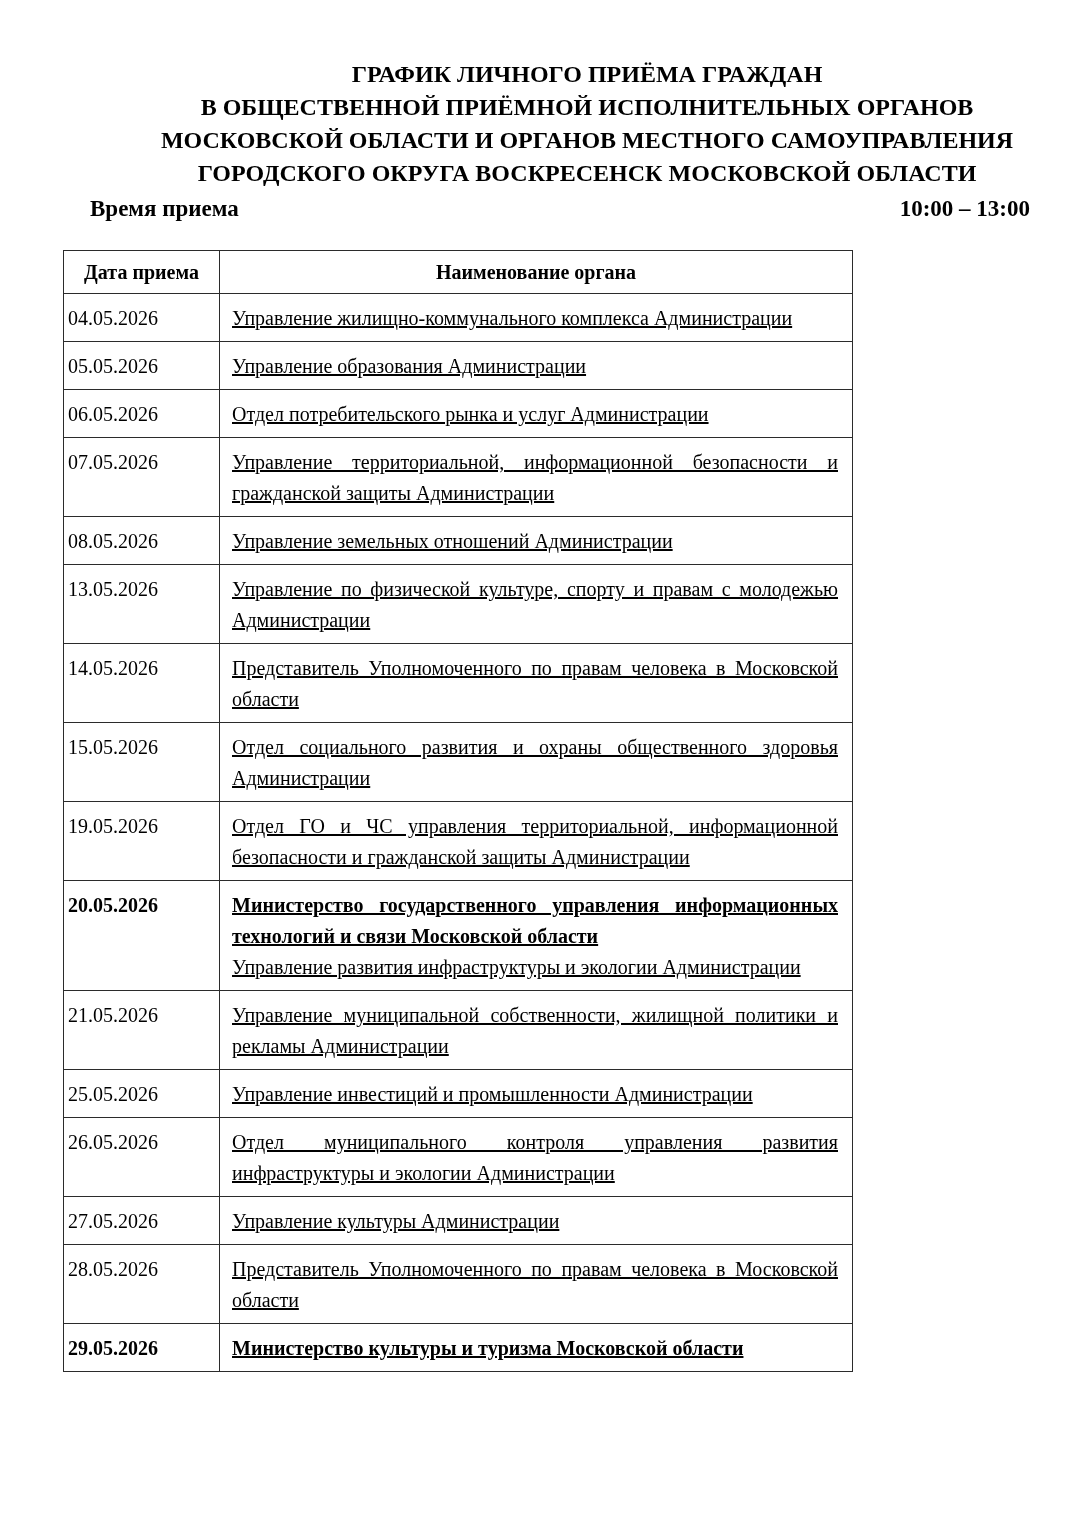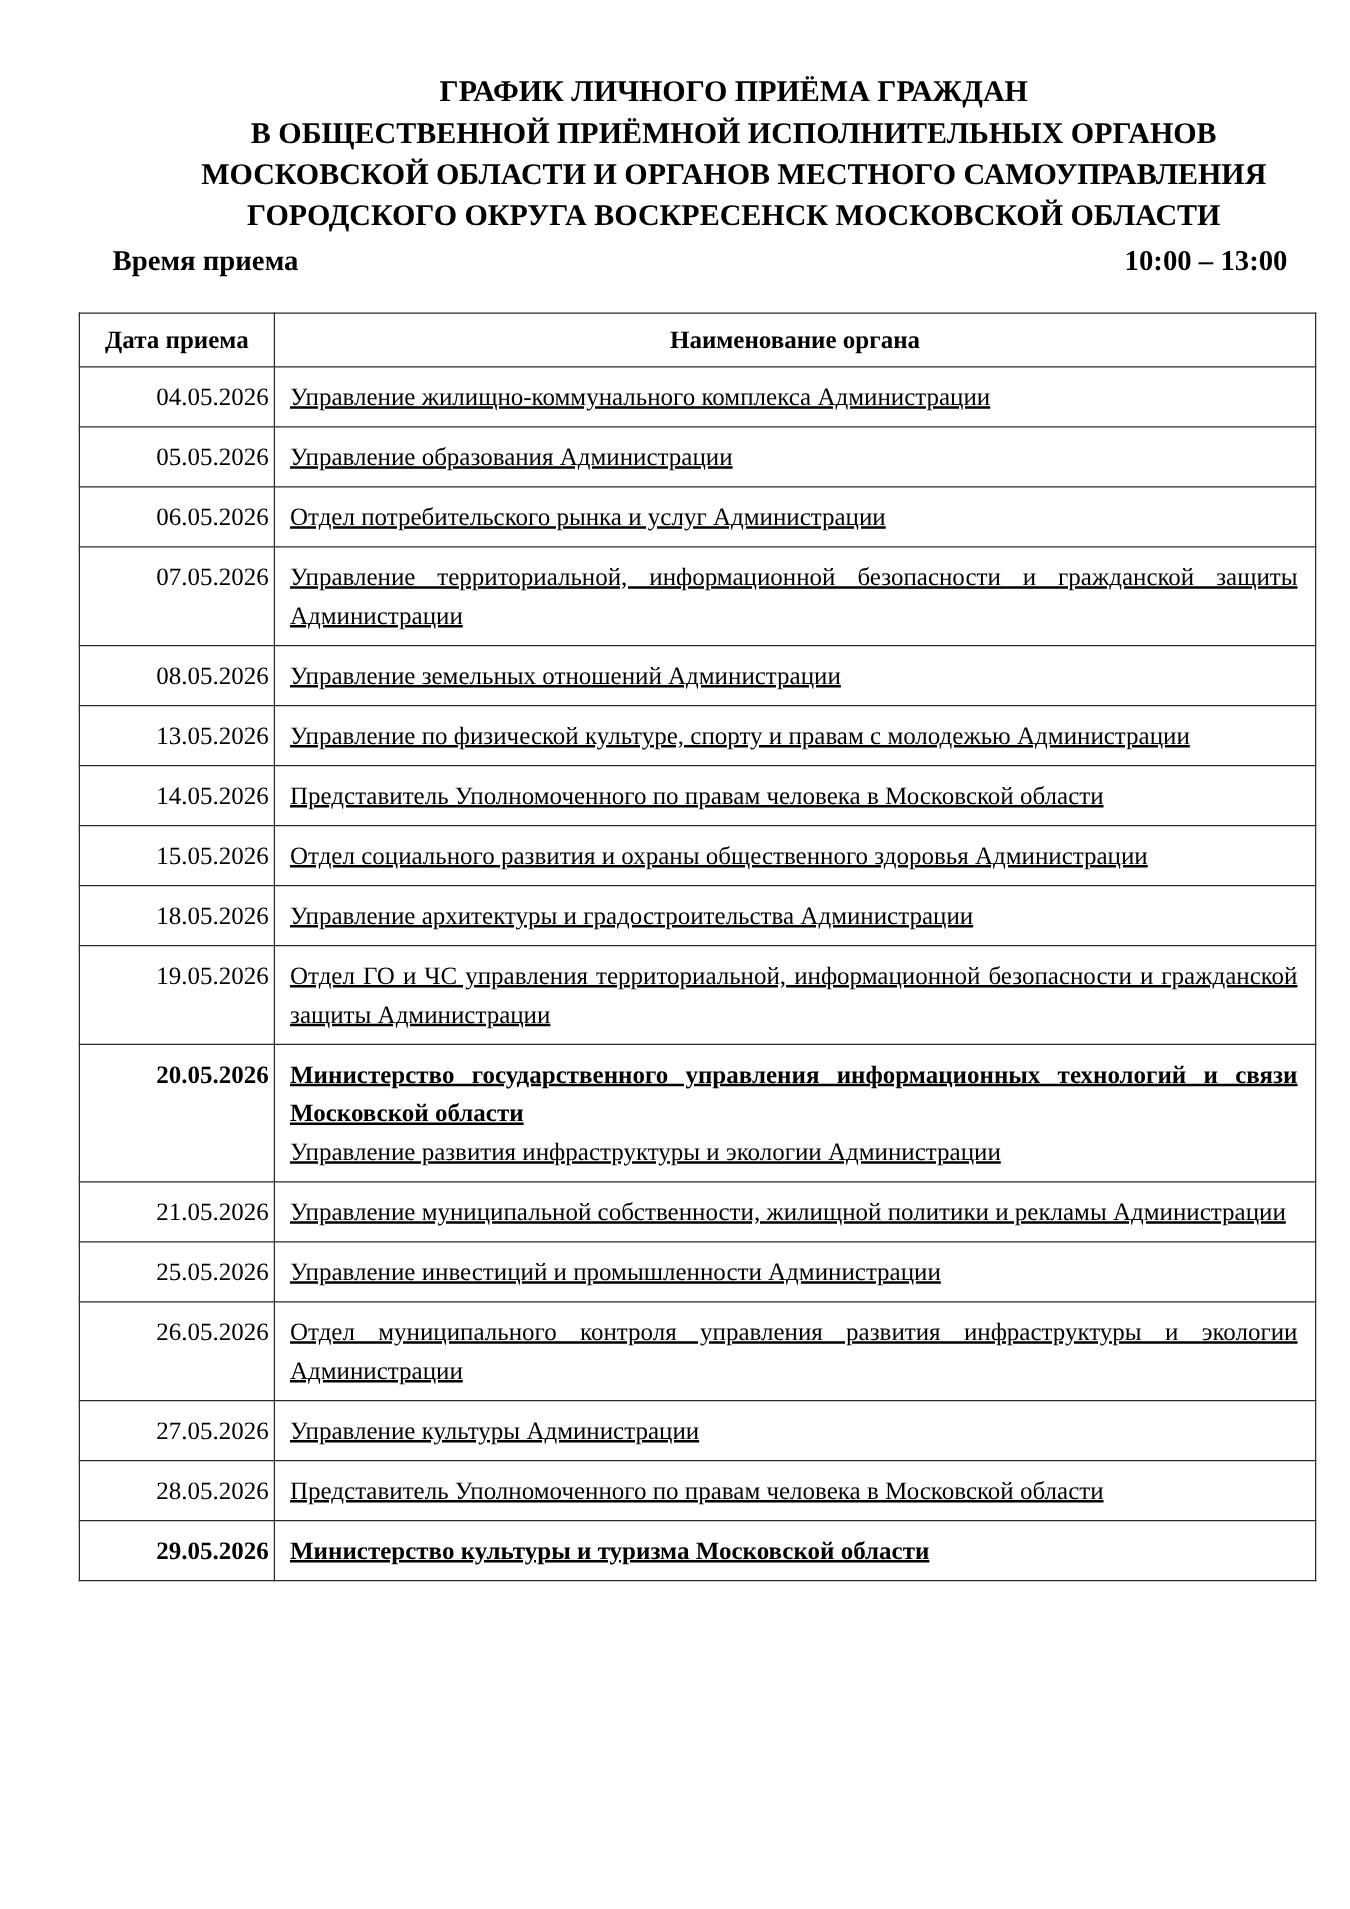--- a/index.html
+++ b/index.html
@@ -26,38 +26,38 @@
     justify-content: space-between;
     align-items: baseline;
     margin: 4px 50px 0 90px;
     font-weight: bold;
     font-size: 23px;
     line-height: 30px;
     gap: 25px;
   }
   table.schedule {
     margin: 26px 0 0 63px;
-    width: 990px;
+    width: 790px;
     border-collapse: collapse;
     table-layout: fixed;
     font-size: 20px;
     padding-left: 45px;
   }
   table.schedule th, table.schedule td {
     border: 1.5px solid #2b2b2b;
   }
   table.schedule th {
     font-weight: bold;
     text-align: center;
     padding: 8px 6px;
     line-height: 26px;
   }
   col.c-date { width: 156px; }
   td.date {
-    text-align: right;
+    text-align: left;
     vertical-align: top;
     padding: 9px 4px 7px 4px;
     line-height: 31px;
   }
   td.organ {
     text-align: justify;
     vertical-align: top;
     padding: 9px 14px 7px 12px;
     line-height: 31px;
   }
@@ -133,26 +133,20 @@
           <div class="part">Представитель Уполномоченного по правам человека в Московской области</div>
         </td>
       </tr>
       <tr>
         <td class="date">15.05.2026</td>
         <td class="organ">
           <div class="part">Отдел социального развития и охраны общественного здоровья Администрации</div>
         </td>
       </tr>
       <tr>
-        <td class="date">18.05.2026</td>
-        <td class="organ">
-          <div class="part">Управление архитектуры и градостроительства Администрации</div>
-        </td>
-      </tr>
-      <tr>
         <td class="date">19.05.2026</td>
         <td class="organ">
           <div class="part">Отдел ГО и ЧС управления территориальной, информационной безопасности и гражданской защиты Администрации</div>
         </td>
       </tr>
       <tr>
         <td class="date bold">20.05.2026</td>
         <td class="organ">
           <div class="part bold">Министерство государственного управления информационных технологий и связи Московской области</div>
           <div class="part">Управление развития инфраструктуры и экологии Администрации</div>

